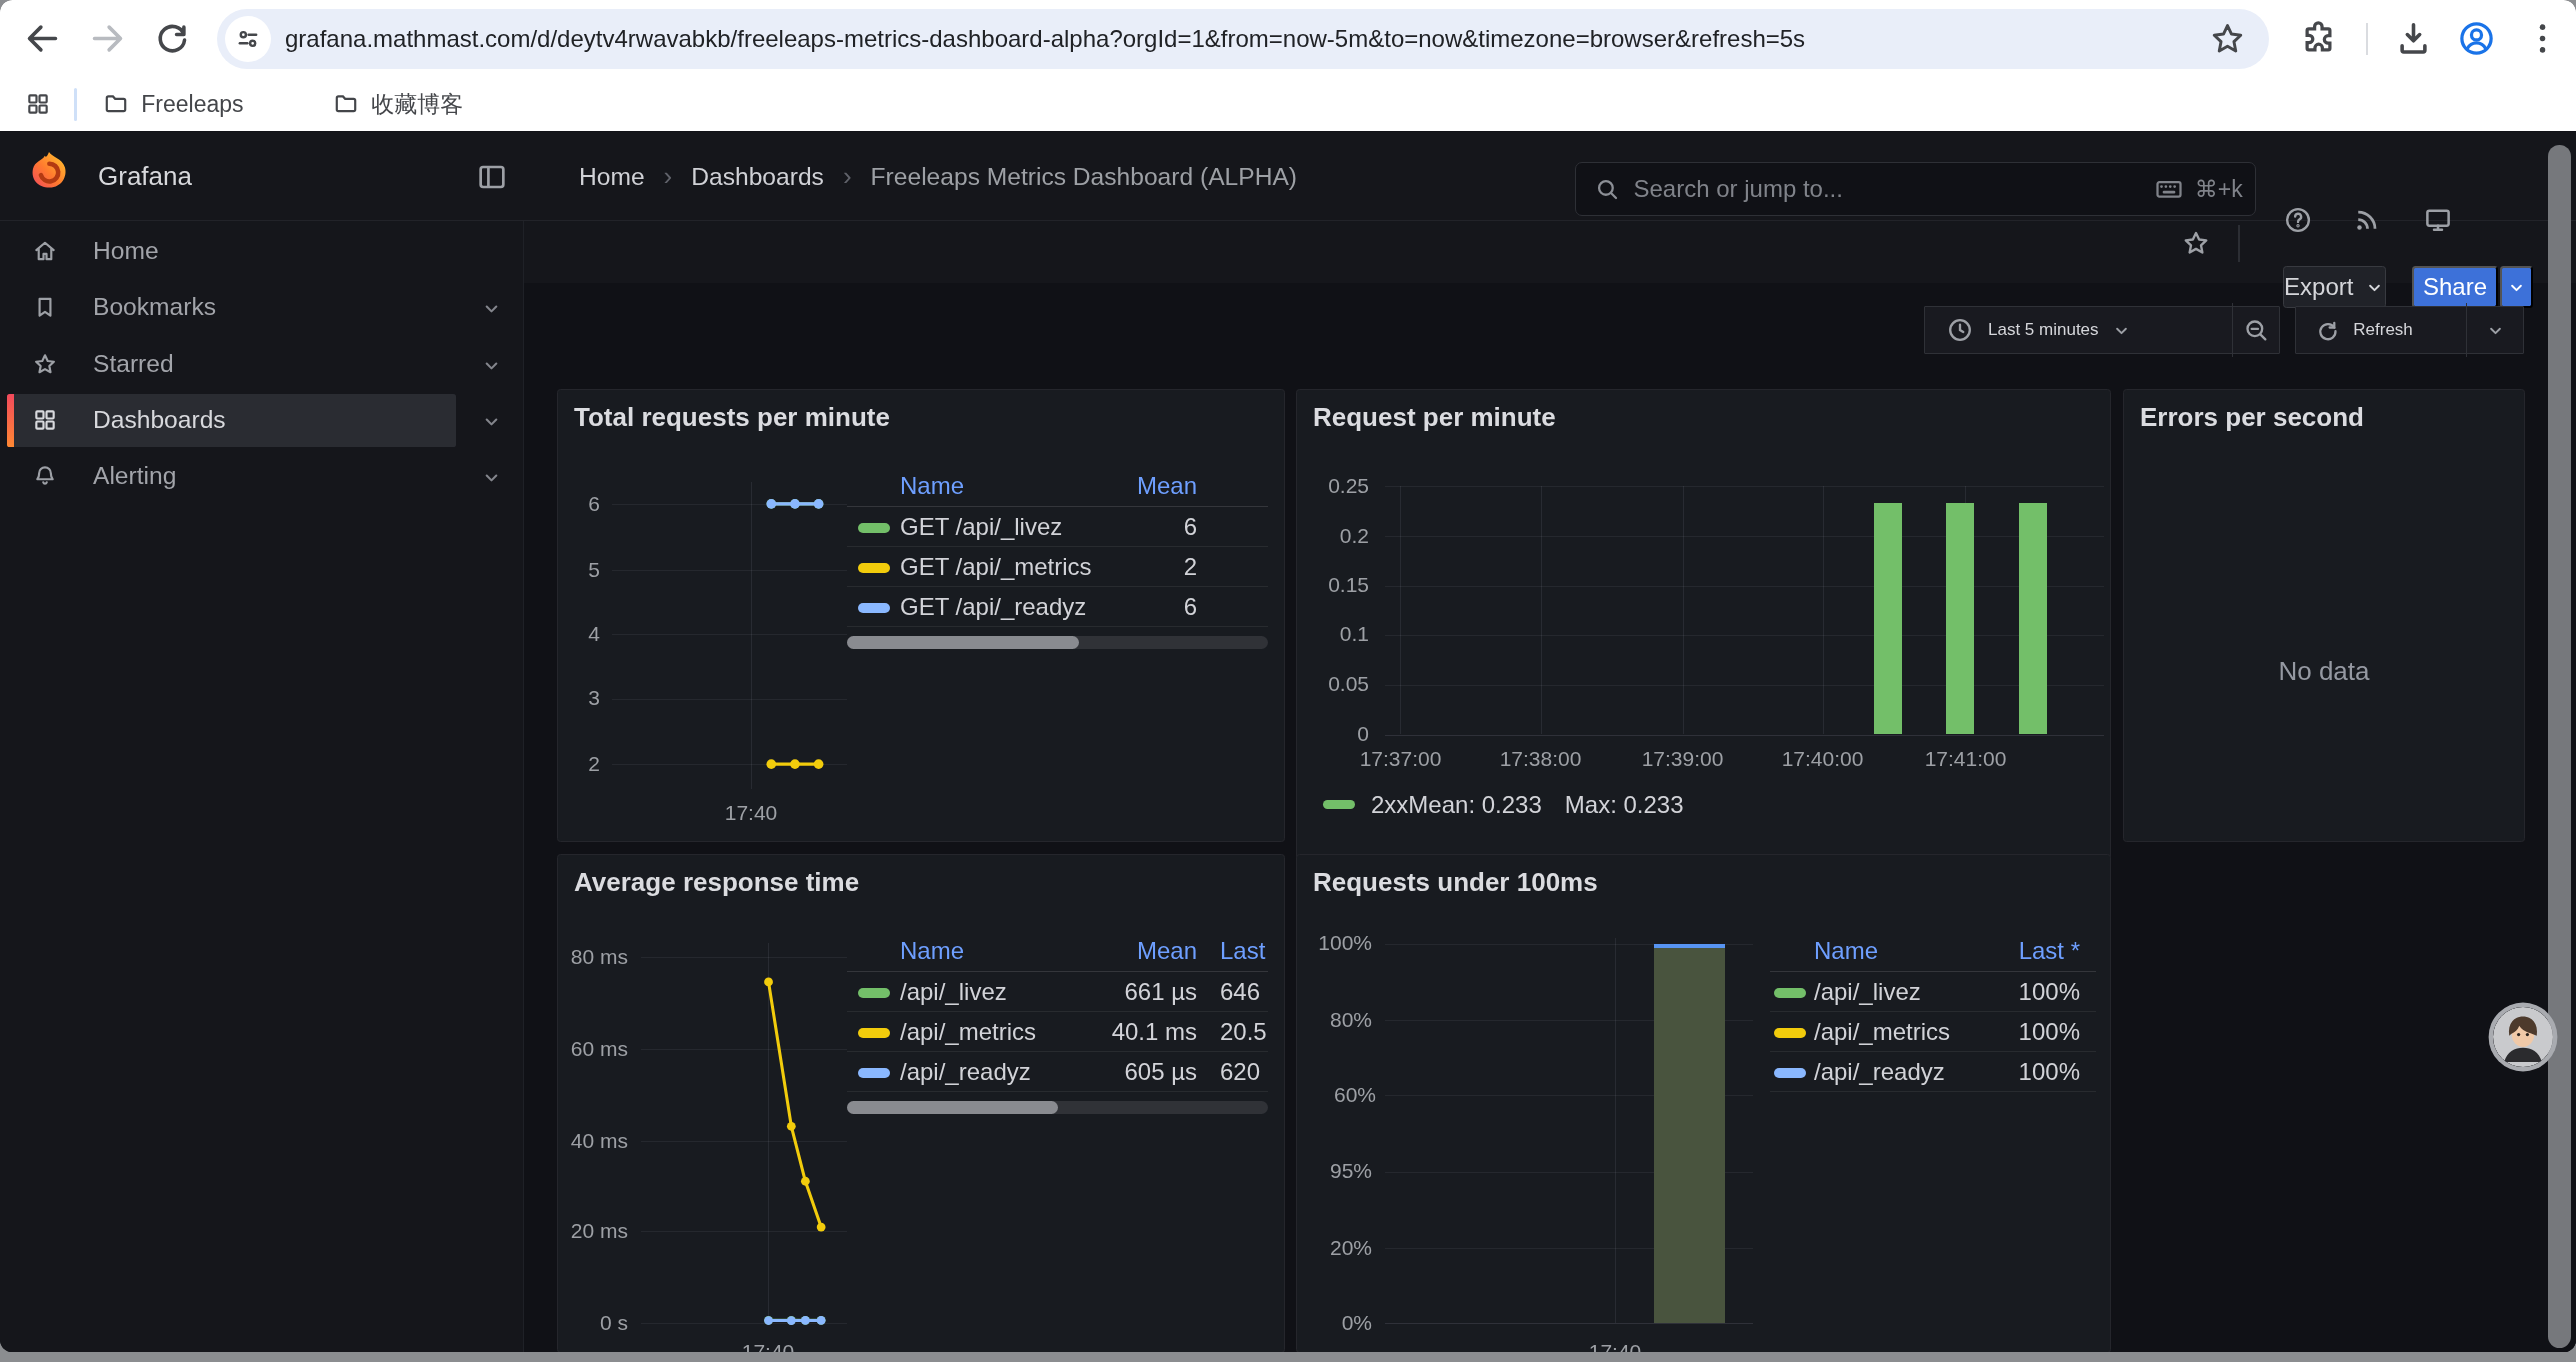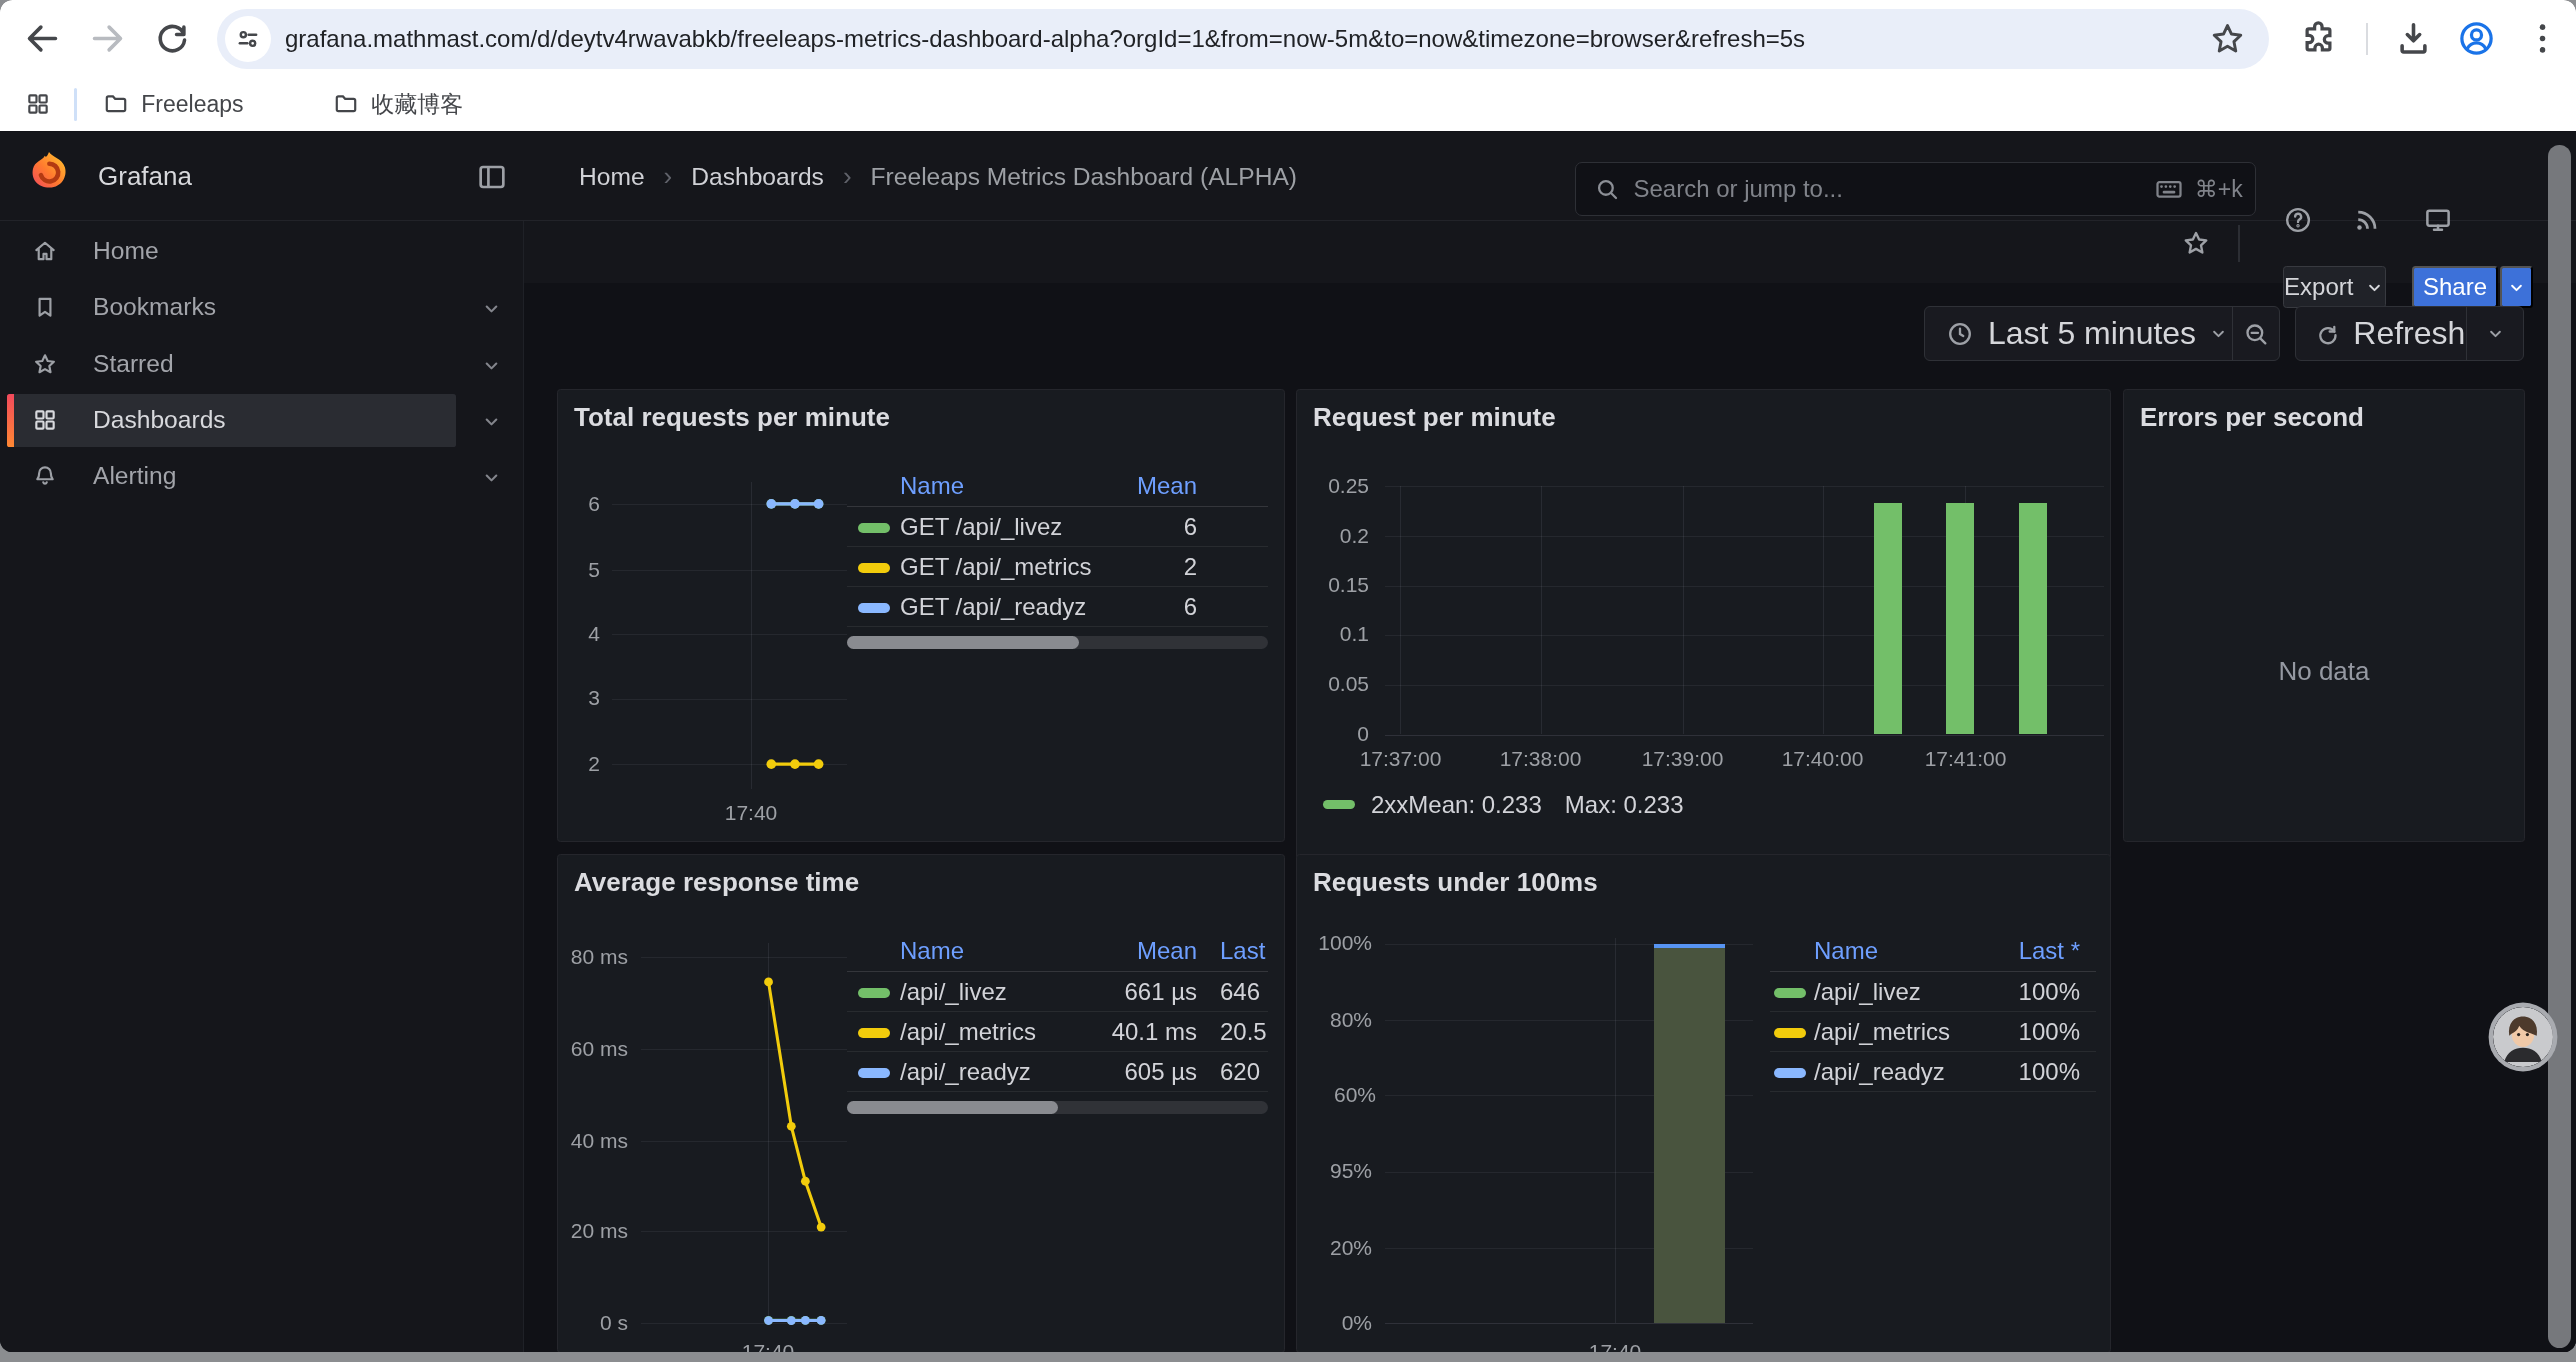--- a/index.html
+++ b/index.html
@@ -51,21 +51,21 @@
   .nav-item.selected .nlabel { color:#d8d9dd; }
   .nav-item.selected .nico { color:#d8d9dd; }
 
   .dash-bg { position:absolute; left:524px; top:151px; width:2052px; height:1070px; background:#101116; }
   .subtoolbar-divider { position:absolute; left:2238px; top:93px; width:1.8px; height:37px; background:#2c2e34; }
   .btn { position:absolute; height:42px; border-radius:3.5px; display:flex; align-items:center; justify-content:center; font-size:24px; cursor:pointer;margin-top:44px; }
   .btn-secondary { background:#202228; border:0.9px solid #383a40; color:#d5d6da; gap:10.5px; }
   .btn-primary { background:#3d71d9; color:#ffffff; font-weight:500; }
   .chev { width:21px; height:21px; }
 
-  .timebtn { position:absolute; top:174px; height:55px; background:#191a20; border:0.9px solid #2f3137; border-radius:6px; display:flex; align-items:center; color:#d5d6da; font-size:32px; cursor:pointer; }
+  .timebtn { position:absolute; top:174px; height:48px; background:#191a20; border:0.9px solid #2f3137; border-radius:1px; display:flex; align-items:center; color:#d5d6da; font-size:17px; cursor:pointer; }
   .tseg-divider { width:0.9px; height:54px; background:#2f3137; }
 
   
   .panel { position:absolute; background:#181b20; border:0.9px solid #25262c; border-radius:3.5px; overflow:hidden; }
   .ptitle { position:absolute; left:16px; top:12.3px; font-size:26px; font-weight:700; color:#dbdce0; cursor:pointer; }
   .ytick { position:absolute; height:26px; line-height:26px; font-size:21px; color:#9da0a5; text-align:right; }
   .xtick { position:absolute; height:26px; line-height:26px; font-size:21px; color:#9da0a5; text-align:center; }
   .hgrid { position:absolute; height:0.9px; background:rgba(210,216,235,0.07); }
   .vgrid { position:absolute; width:0.9px; background:rgba(210,216,235,0.09); }
   .bar { position:absolute; }

